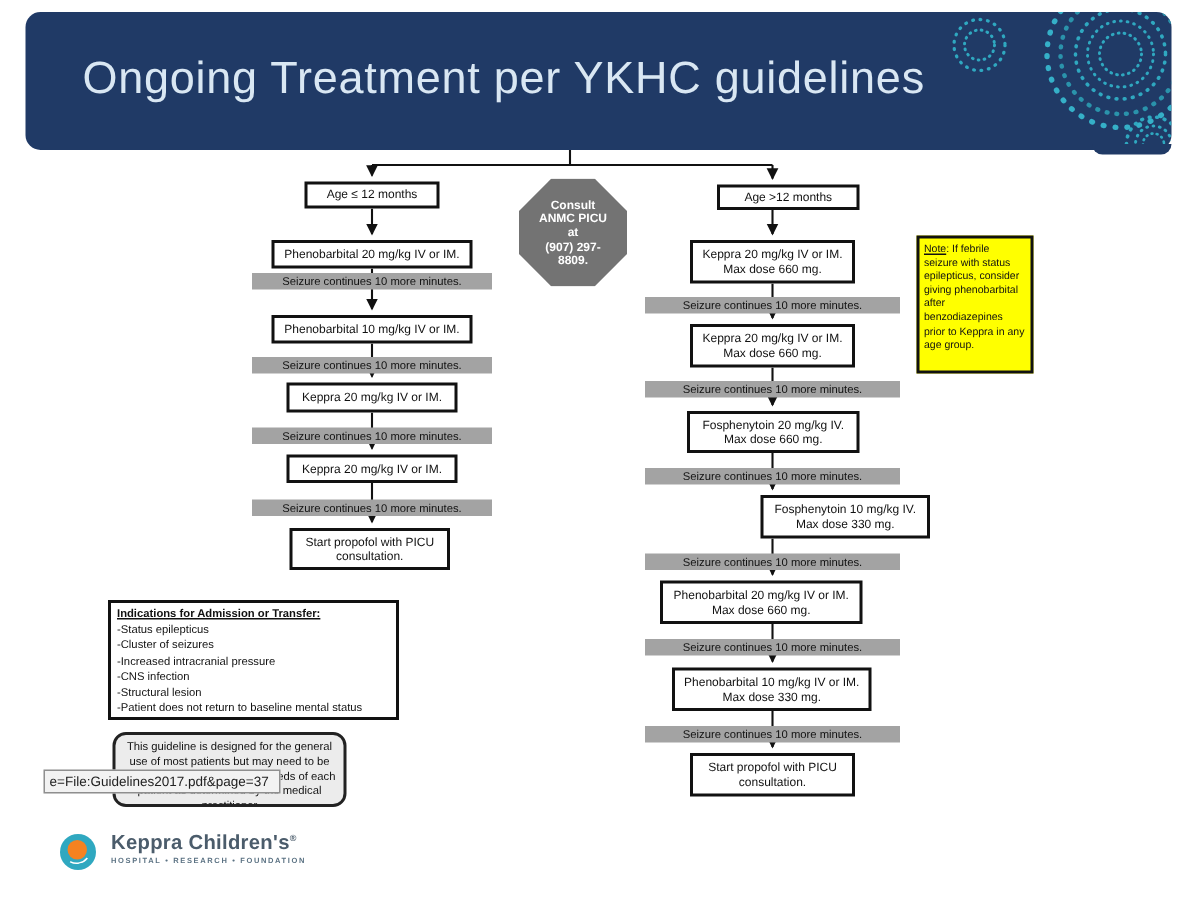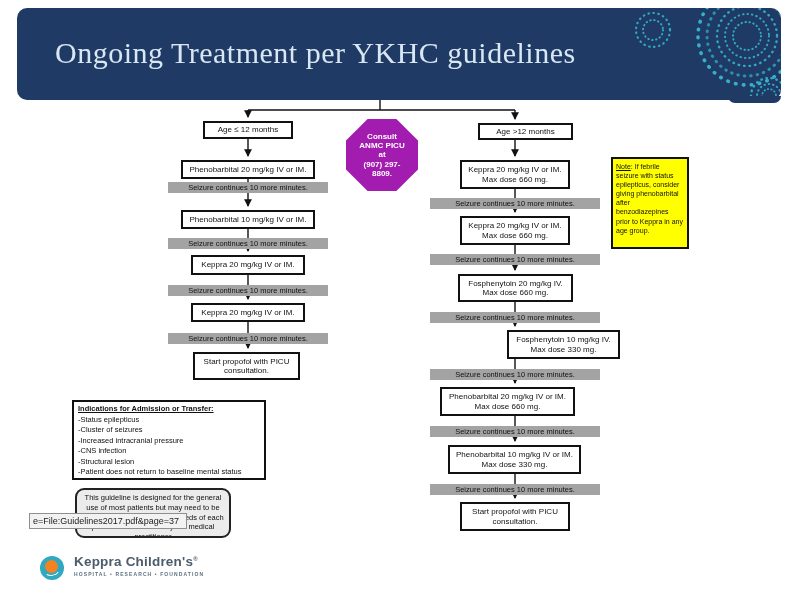--- a/index.html
+++ b/index.html
@@ -4,31 +4,31 @@
 <style>
   html,body{margin:0;padding:0;background:#fff;}
   *{box-sizing:border-box;font-family:"Liberation Sans",sans-serif;}
   .slide{position:relative;width:800px;height:600px;background:#ffffff;overflow:hidden;}
 
   
   .header{position:absolute;left:17px;top:8px;width:764px;height:92px;background:#203a66;
           border-radius:10px;overflow:hidden;}
   .header-tab{position:absolute;left:728px;top:96px;width:53px;height:7px;background:#203a66;
           border-radius:0 0 8px 8px;}
-  .title{position:absolute;left:38px;top:28px;font-size:30px;color:#d9e7f3;letter-spacing:.5px;white-space:nowrap;font-family:Liberation Serif, serif;}
+  .title{position:absolute;left:38px;top:28px;font-size:30px;color:#d9e7f3;letter-spacing:.5px;white-space:nowrap;}
 
   
   .fbox{position:absolute;background:#fff;border:2px solid #111;display:flex;align-items:center;
         justify-content:center;text-align:center;font-size:8px;line-height:1.18;color:#111;
         padding:1px 3px;z-index:3;}
   .edge-label{position:absolute;font-size:7.5px;color:#111;text-align:center;background:#a3a3a3;
         z-index:2;line-height:11px;height:11px;}
 
   
-  .octagon{position:absolute;left:346px;top:119px;width:72px;height:72px;background:#a21caf;
+  .octagon{position:absolute;left:346px;top:119px;width:72px;height:72px;background:#737373;
         clip-path:polygon(30% 0%,70% 0%,100% 30%,100% 70%,70% 100%,30% 100%,0% 70%,0% 30%);
         display:flex;flex-direction:column;align-items:center;justify-content:center;
         color:#fff;font-weight:bold;font-size:8px;line-height:1.15;text-align:center;z-index:4;}
 
   
   .note-box{position:absolute;left:611px;top:157px;width:78px;height:92px;background:#ffff00;
         border:2px solid #111;font-size:7px;line-height:1.3;color:#111;padding:3px;}
   .note-box .u{text-decoration:underline;}
 
   

